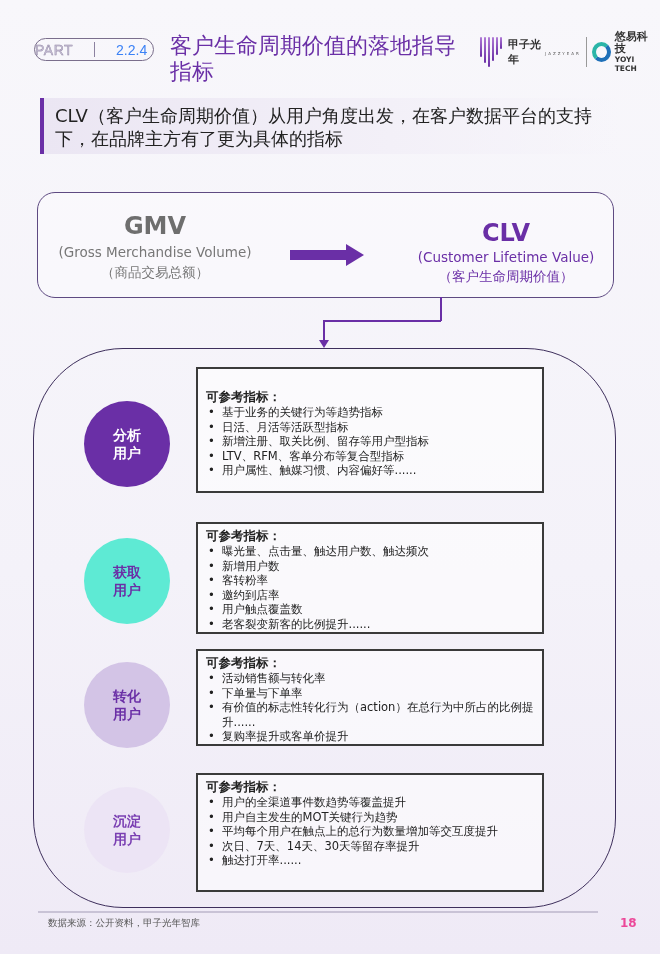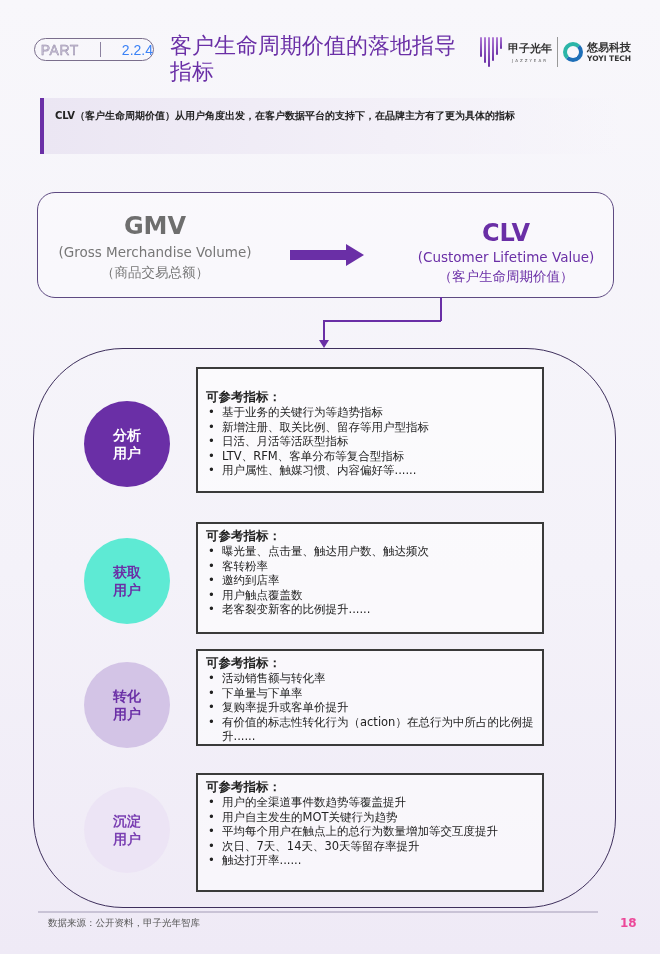--- a/index.html
+++ b/index.html
@@ -10,53 +10,53 @@
     background: linear-gradient(180deg, #f8f7fb 0%, #f4f2f9 60%, #efeaf6 100%);
     font-family: "DejaVu Sans", "Liberation Sans", sans-serif;
     color: #222;
   }
   .abs { position: absolute; }
 
   
   .part-pill {
     left: 34px; top: 38px; width: 120px; height: 23px;
     border: 1.5px solid #7a6e8c; border-radius: 12px;
-    display: flex; align-items: center; justify-content: flex-end; gap: 21px;
+    display: flex; align-items: center; justify-content: flex-start; gap: 21px;
     font-family: "Liberation Sans", sans-serif; font-size: 14px;
   }
   .part-pill .part { color: #c8c0d6; letter-spacing: 0.5px; -webkit-text-stroke: 0.4px #8c82a0; }
   .part-pill .sep { width: 1px; height: 15px; background: #8c82a0; }
   .part-pill .num { color: #3b82f6; }
   .page-title {
     left: 170px; top: 33px; width: 300px;
     font-size: 22px; font-weight: normal; color: #6a2fa6; line-height: 26px;
   }
   .logos { left: 480px; top: 33px; width: 175px; height: 38px; display: flex; align-items: center; }
   .jz-mark { display: flex; gap: 2px; align-items: flex-start; height: 30px; margin-right: 6px; }
   .jz-mark span { display: block; width: 2px; background: linear-gradient(#b07ad6, #6a2fa6); border-radius: 1px; }
-  .jz-text { display: flex; flex-direction: column; align-items: center; margin-right: 5px; }
+  .jz-text { display: flex; flex-direction: row; align-items: center; margin-right: 5px; }
   .jz-text .cn { font-family: "DejaVu Serif", serif; font-size: 11px; color: #333; font-weight: bold; }
   .jz-text .en { font-size: 4px; letter-spacing: 2px; color: #555; margin-top: 2px; }
   .logo-div { width: 1px; height: 30px; background: #999; margin-right: 5px; }
   .yoyi-icon {
     width: 20px; height: 20px; border-radius: 50%;
     border: 4px solid #2bb5a8; border-right-color: #1e6fb8; border-bottom-color: #1e6fb8;
     margin-right: 4px;
   }
   .yoyi-text { display: flex; flex-direction: column; }
   .yoyi-text .cn { font-size: 11px; font-weight: bold; color: #333; line-height: 12px; }
   .yoyi-text .en { font-size: 7.5px; font-weight: bold; color: #333; line-height: 9px; }
 
   
   .subtitle {
     left: 40px; top: 98px; width: 580px; height: 56px;
     border-left: 4px solid #6a2fa6;
     background: linear-gradient(90deg, #ebe6f3 0%, #f3f0f8 60%, rgba(245,243,249,0) 100%);
     padding: 6px 0 0 11px;
-    font-size: 10px; font-weight: bold; color: #222; line-height: 23px;
+    font-size: 18px; font-weight: normal; color: #222; line-height: 23px;
   }
 
   
   .top-box {
     left: 37px; top: 192px; width: 577px; height: 106px;
     border: 1.5px solid #5e4a82; border-radius: 18px; background: rgba(255,255,255,0.35);
   }
   .gmv-block { left: 55px; top: 210px; width: 200px; text-align: center; }
   .gmv-title { font-size: 24px; font-weight: bold; color: #6e6e6e; line-height: 32px; }
   .gmv-sub { font-size: 13.5px; color: #777; line-height: 20px; white-space: nowrap; }
@@ -182,45 +182,46 @@
 </div>
 <div class="stage-circle c4">
   <span>沉淀</span>
   <span>用户</span>
 </div>
 
 <div class="ind-box b1">
   <div class="ind-head">可参考指标：</div>
   <ul class="ind-list">
     <li>基于业务的关键行为等趋势指标</li>
+    <li>日活、月活等活跃型指标</li>
     <li>新增注册、取关比例、留存等用户型指标</li>
-    <li>日活、月活等活跃型指标</li>
     <li>LTV、RFM、客单分布等复合型指标</li>
     <li>用户属性、触媒习惯、内容偏好等......</li>
   </ul>
 </div>
 
 <div class="ind-box b2">
   <div class="ind-head">可参考指标：</div>
   <ul class="ind-list">
     <li>曝光量、点击量、触达用户数、触达频次</li>
+    <li>新增用户数</li>
     <li>客转粉率</li>
     <li>邀约到店率</li>
     <li>用户触点覆盖数</li>
     <li>老客裂变新客的比例提升......</li>
   </ul>
 </div>
 
 <div class="ind-box b3">
   <div class="ind-head">可参考指标：</div>
   <ul class="ind-list">
     <li>活动销售额与转化率</li>
     <li>下单量与下单率</li>
+    <li>有价值的标志性转化行为（action）在总行为中所占的比例提升......</li>
     <li>复购率提升或客单价提升</li>
-    <li>有价值的标志性转化行为（action）在总行为中所占的比例提升......</li>
   </ul>
 </div>
 
 <div class="ind-box b4">
   <div class="ind-head">可参考指标：</div>
   <ul class="ind-list">
     <li>用户的全渠道事件数趋势等覆盖提升</li>
     <li>用户自主发生的MOT关键行为趋势</li>
     <li>平均每个用户在触点上的总行为数量增加等交互度提升</li>
     <li>次日、7天、14天、30天等留存率提升</li>

